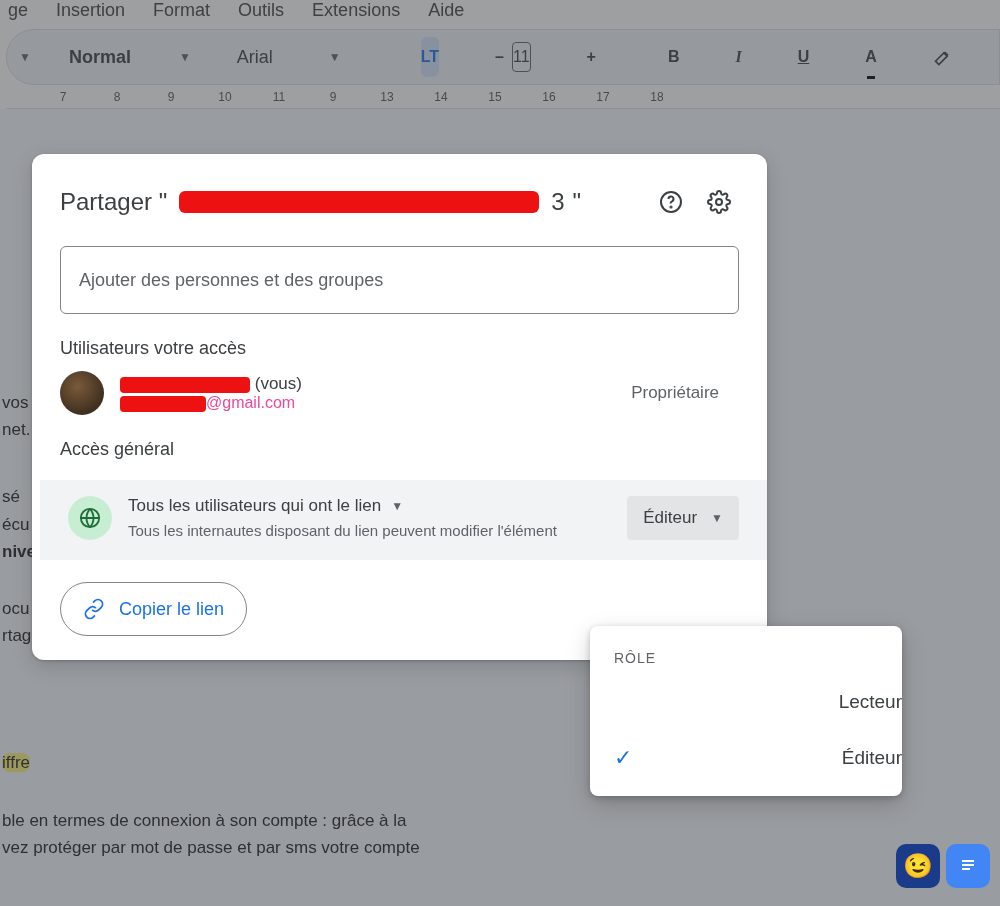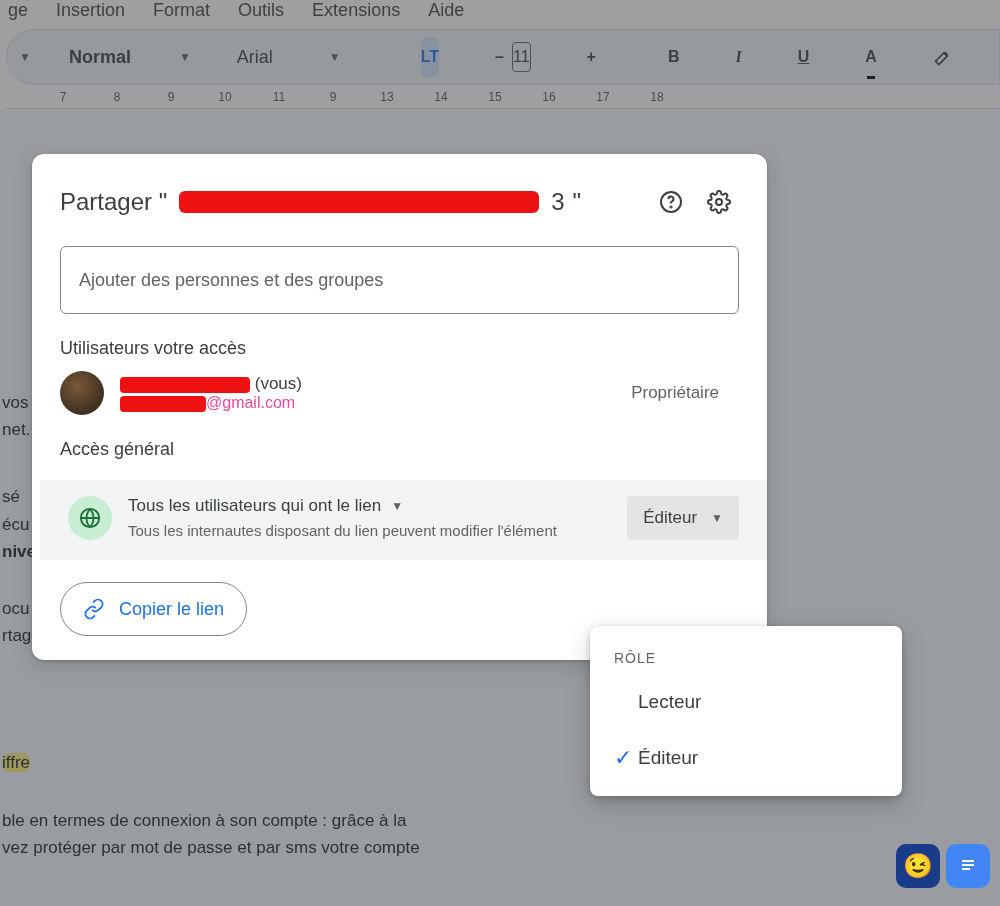--- a/index.html
+++ b/index.html
@@ -85,21 +85,21 @@
   .copy-btn { border:1px solid #80868b; border-radius: 28px; height: 54px; padding: 0 22px;
     display:inline-flex; align-items:center; gap:14px; color:#1a73e8; font-size:18px; font-weight:500; }
 
   
   .role-menu {
     position:absolute; left: 590px; top: 626px; width: 312px; background:#fff;
     border-radius: 8px; box-shadow: 0 2px 6px rgba(0,0,0,.2), 0 8px 24px rgba(0,0,0,.18);
     padding: 16px 0 10px 0; z-index: 30;
   }
   .role-menu .menu-label { color:#5f6368; font-size:14px; letter-spacing:1px; padding: 8px 24px; }
-  .role-menu .menu-item { height: 56px; display:flex; align-items:center; font-size:19px; color:#3c4043; padding-left: 48px; position:relative; }
+  .role-menu .menu-item { height: 56px; display:flex; align-items:center; font-size:19px; color:#3c4043; padding-left: 72px; position:relative;justify-content:flex-end; }
   .role-menu .menu-item .check { position:absolute; left:24px; color:#1a73e8; font-size:22px; }
 
   
   .dock { position:absolute; right: 10px; bottom: 18px; display:flex; gap:6px; z-index:40; }
   .dock .blob { width:44px; height:44px; border-radius:10px; display:flex; align-items:center; justify-content:center; color:#fff; font-size:24px; }
   .blob.navy { background:#1a3a8a; }
   .blob.blue { background:#4285f4; }
 
   svg { display:block; }
 </style>

